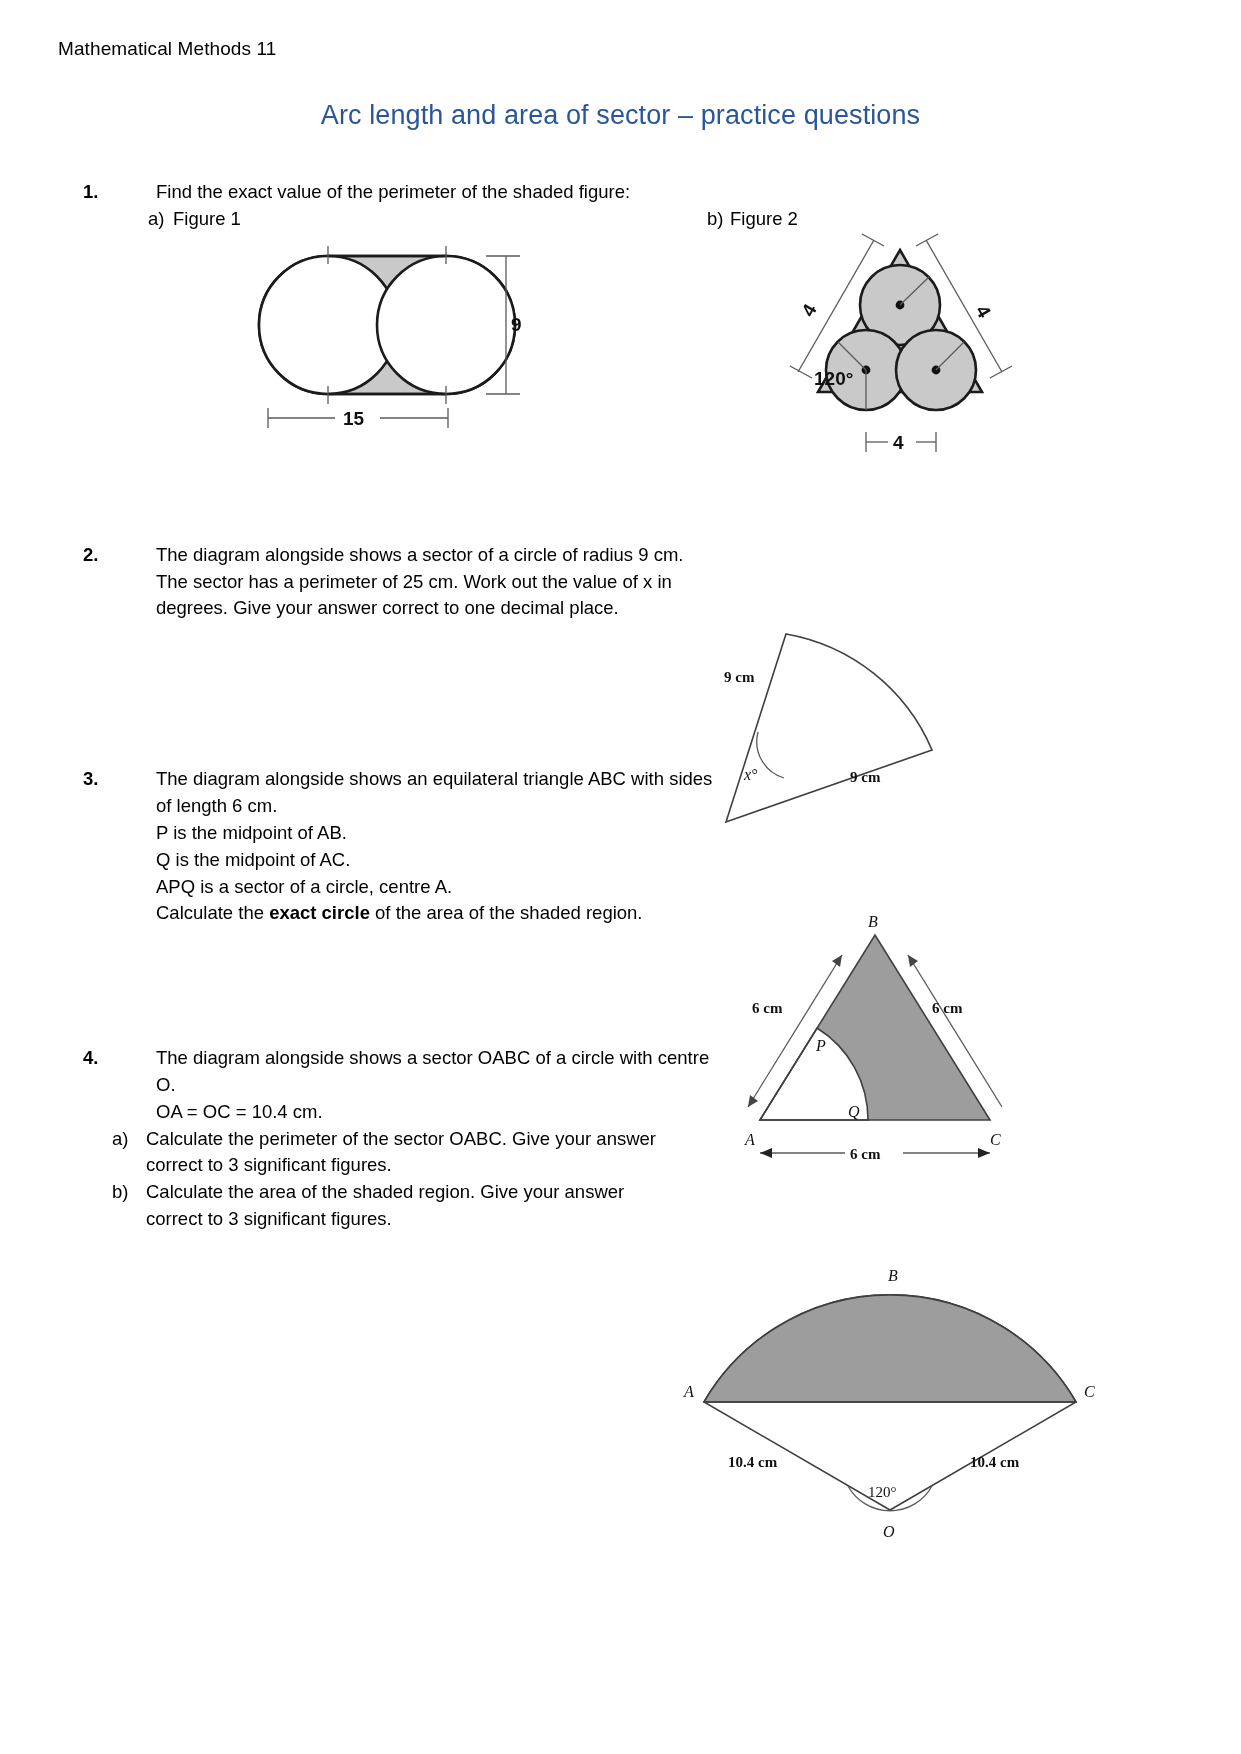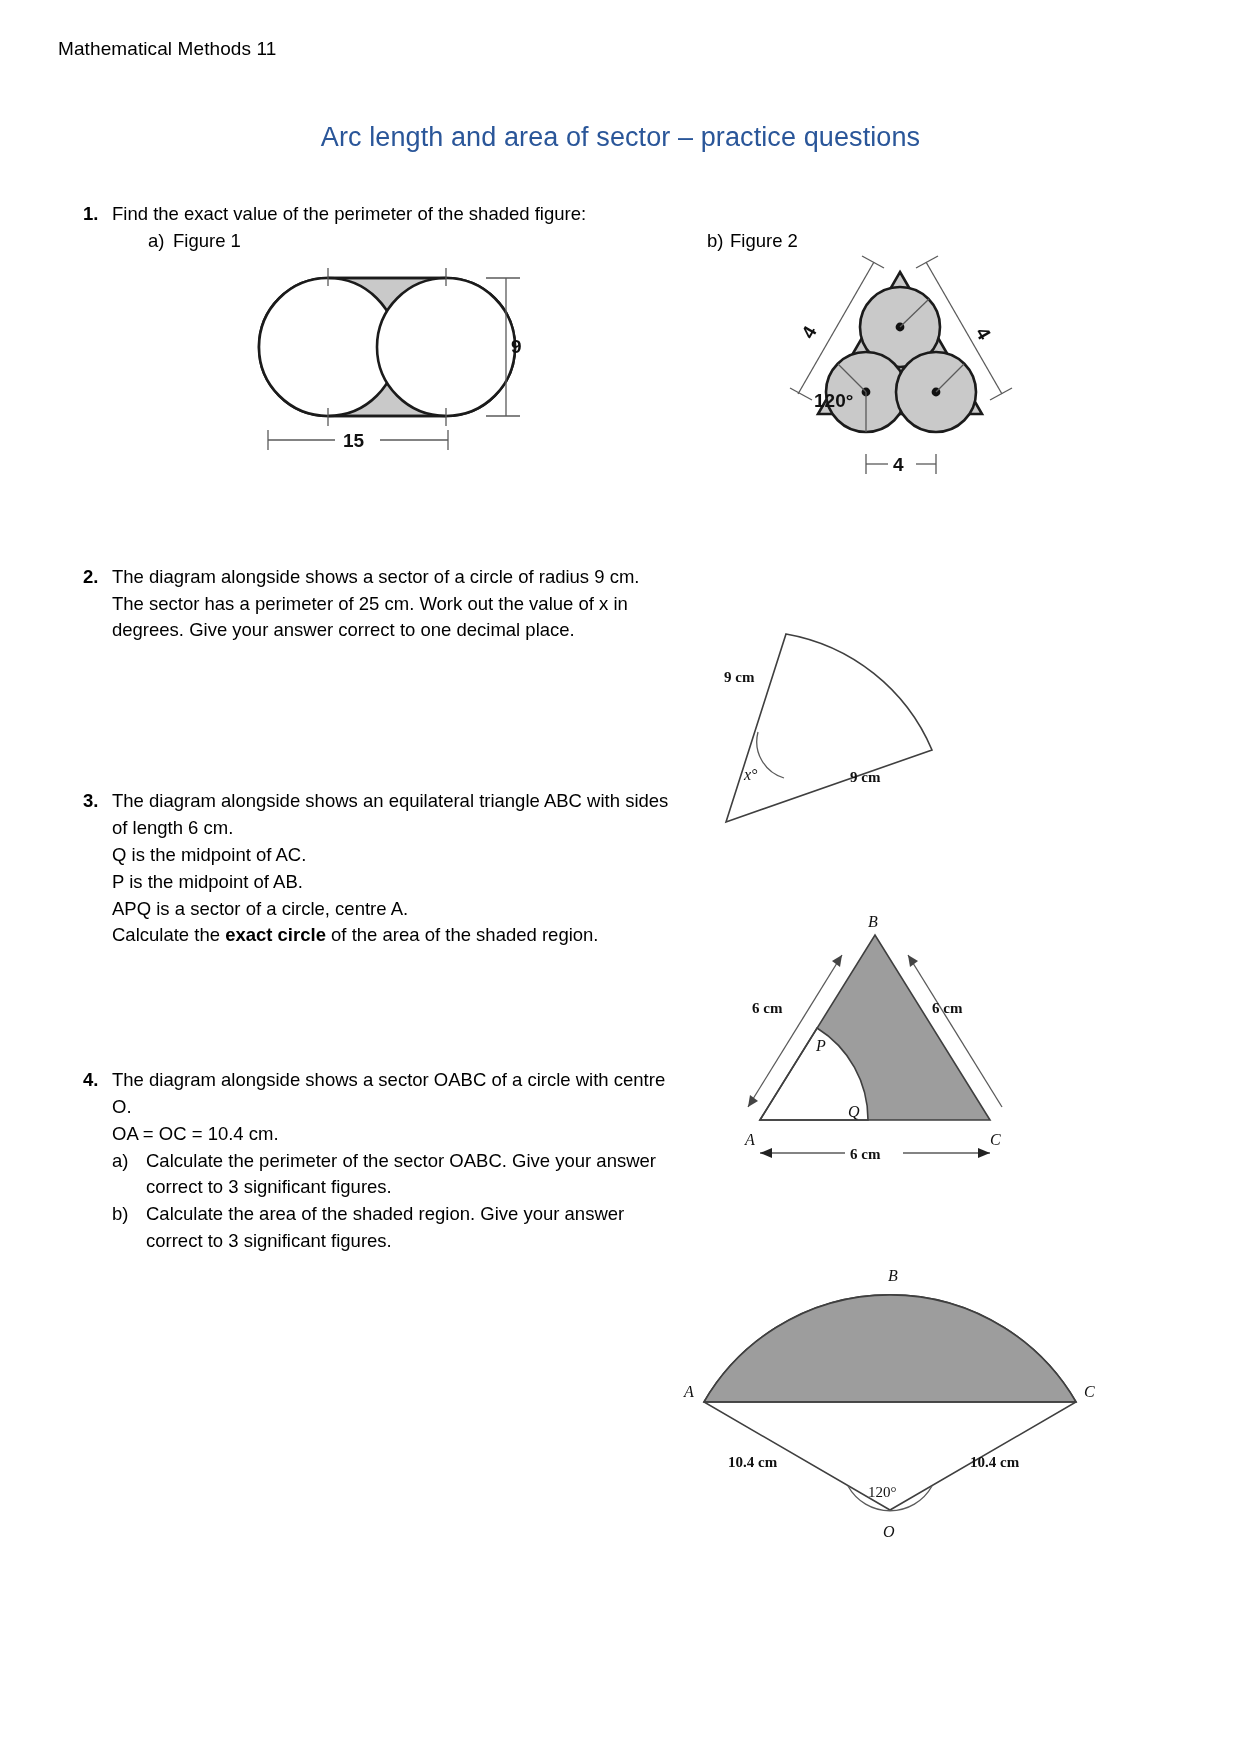--- a/index.html
+++ b/index.html
@@ -19,21 +19,21 @@
     font-size: 19px;
     color: #000;
     letter-spacing: 0.1px;
     margin: 0 0 4px -12px;
   }
 
   .doc-title {
     text-align: center;
     color: #2a5699;
     font-size: 27px;
-    margin-top: 62px;
+    margin-top: 40px;
     letter-spacing: 0.1px;
   }
 
   
   .q {
     display: flex;
     align-items: flex-start;
     margin-top: 46px;
   }
   .q-num {
@@ -42,20 +42,21 @@
     font-weight: bold;
     font-size: 18.5px;
     padding-left: 13px;
     line-height: 1.45;
   }
   .q-body { flex: 1 1 auto; }
   .q-text {
     font-size: 18.5px;
     line-height: 1.45;
     max-width: 560px;
+    margin-left: 44px;
   }
   .q-text .bold { font-weight: bold; }
 
   .sub-list { margin: 0; padding: 0; list-style: none; }
   .sub-item { display: flex; font-size: 18.5px; line-height: 1.45; }
   .sub-label { width: 34px; flex: none; }
   .sub-body { flex: 1 1 auto; max-width: 530px; }
 
   
   .fig-caption-row {
@@ -213,22 +214,22 @@
       <text x="44" y="180" class="mt-i">x°</text>
       <text x="24" y="82" class="mt" font-weight="bold">9 cm</text>
       <text x="150" y="182" class="mt" font-weight="bold">9 cm</text>
     </svg>
   </div>
 
   <div class="q" style="margin-top:144px;">
     <div class="q-num">3.</div>
     <div class="q-body">
       <div class="q-text">The diagram alongside shows an equilateral triangle ABC with sides of length 6 cm.</div>
+      <div class="q-text">P is the midpoint of AB.</div>
       <div class="q-text">Q is the midpoint of AC.</div>
-      <div class="q-text">P is the midpoint of AB.</div>
       <div class="q-text">APQ is a sector of a circle, centre A.</div>
       <div class="q-text">
         <span>Calculate the </span><span class="bold">exact circle</span><span> of the area of the shaded region.</span>
       </div>
     </div>
   </div>
 
   <div class="diagram-abs" style="left:690px; top:905px;">
     <svg width="330" height="270" viewBox="0 0 330 270">
 

